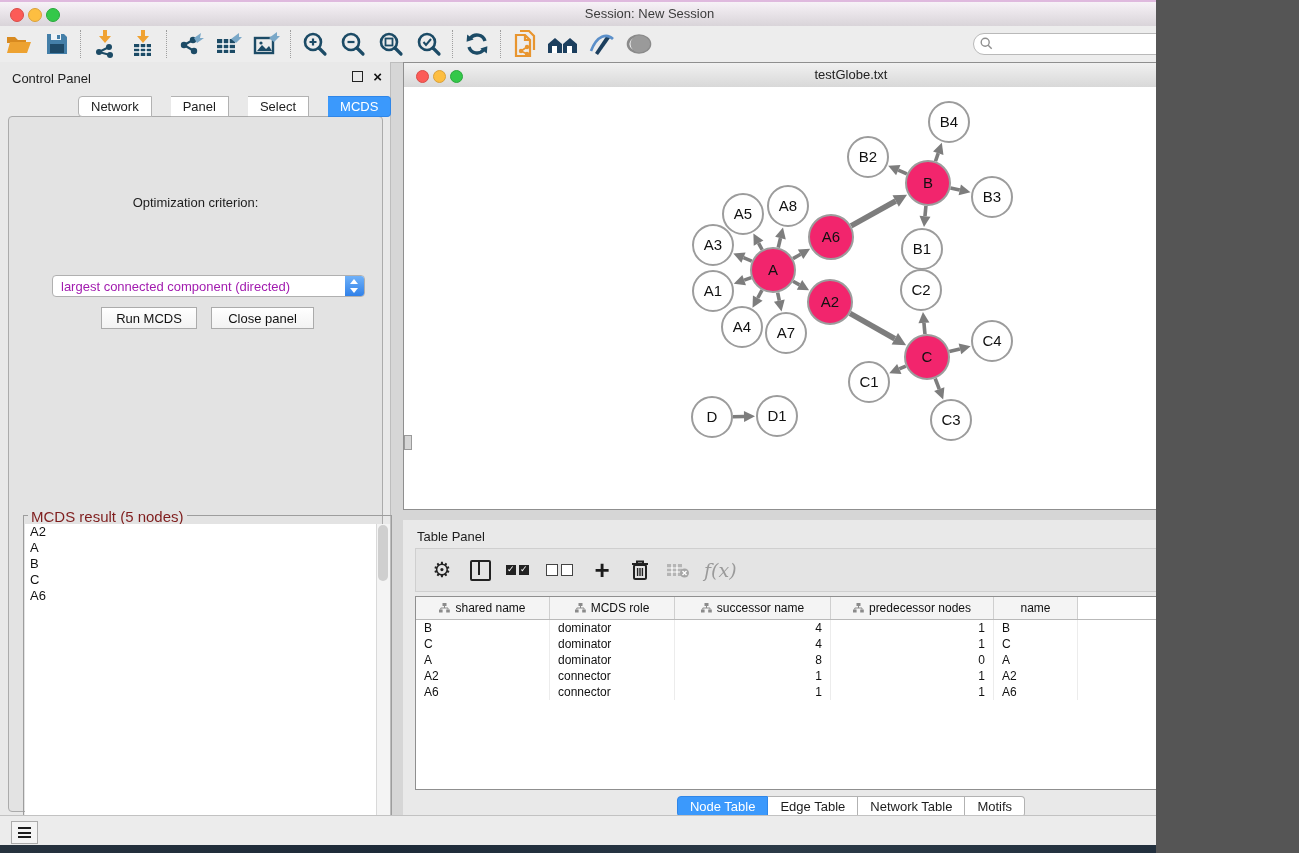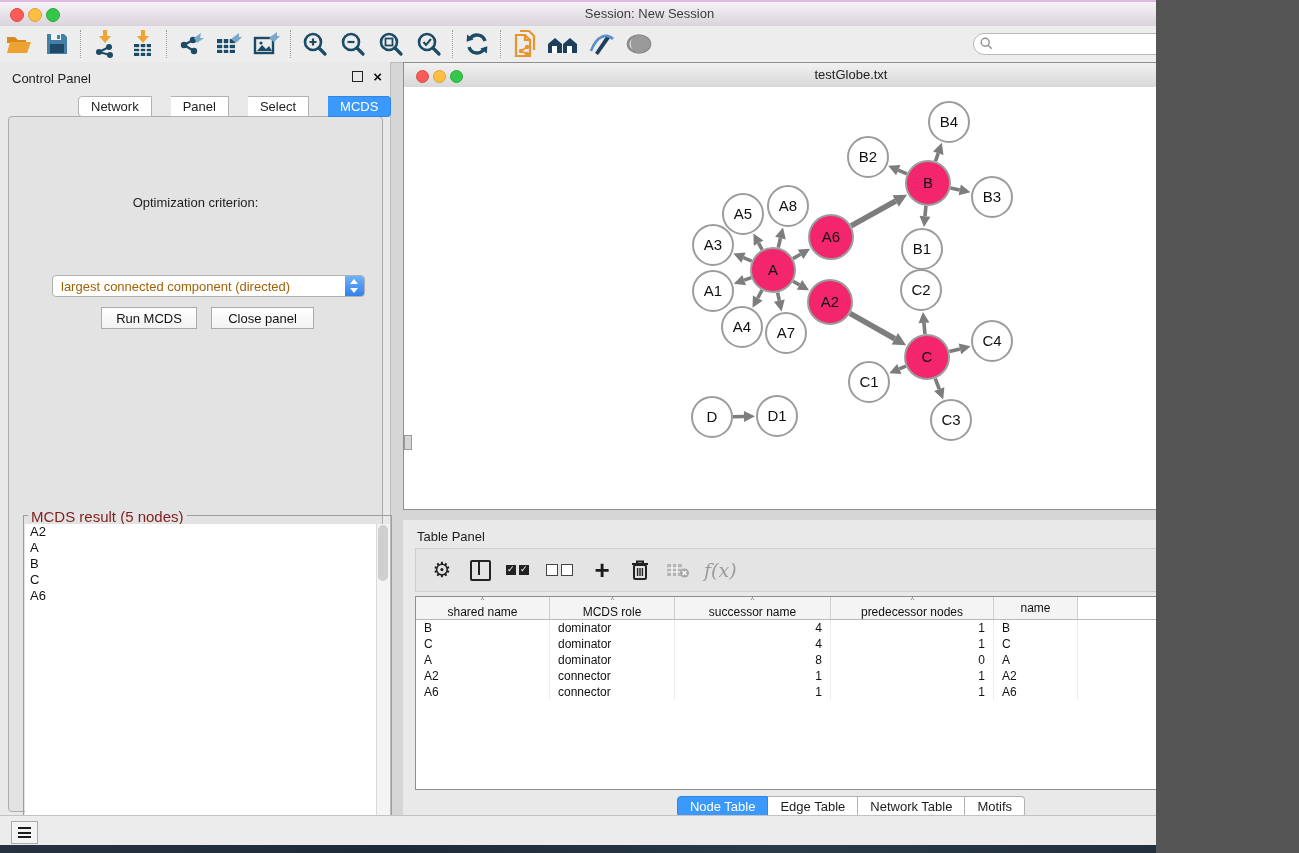--- a/index.html
+++ b/index.html
@@ -40,21 +40,21 @@
     background:#fff;border:1px solid #b2b2b2;border-left:none;}
   .tab:first-child{border-left:1px solid #b2b2b2;border-radius:4px 0 0 4px;}
   .tab:last-child{border-radius:0 4px 4px 0;}
   .tab.active{background:#3b99fc;border-color:#2f86e8;color:#fff;}
   #cp-box{position:absolute;left:8px;top:54px;width:373px;height:694px;
     background:#e3e3e3;border:1px solid #ababab;border-radius:4px;}
   #opt-label{position:absolute;left:0;width:100%;top:78px;text-align:center;
     font-size:13px;color:#1d1d1d;}
   #criterion{position:absolute;left:43px;top:158px;width:313px;height:22px;
     background:#fff;border:1px solid #b0b0b0;border-radius:4px;box-sizing:border-box;}
-  #criterion .val{position:absolute;left:8px;top:3px;font-size:13px;color:#a16207;}
+  #criterion .val{position:absolute;left:8px;top:3px;font-size:13px;color:#a21caf;}
   #criterion .stepper{position:absolute;right:0;top:0;width:19px;height:20px;
     background:linear-gradient(#6fb1f9,#3181e8);border-radius:0 3px 3px 0;}
   .stepper i{position:absolute;left:5px;width:0;height:0;border-left:4.5px solid transparent;
     border-right:4.5px solid transparent;}
   .stepper .up{top:3px;border-bottom:5px solid #fff;}
   .stepper .down{bottom:3px;border-top:5px solid #fff;}
   .pbtn{position:absolute;top:190px;height:22px;background:linear-gradient(#ffffff,#f2f2f2);
     border:1px solid #ababab;border-radius:0;font-size:13px;color:#111;
     display:flex;align-items:center;justify-content:center;box-sizing:border-box;}
   #run-btn{left:92px;width:96px;}
@@ -99,21 +99,21 @@
   .cb{width:10px;height:10px;display:inline-block;margin-right:3px;position:relative;}
   .cb.checked{background:#222;}
   .cb.checked:before{content:"✓";color:#fff;font-size:9px;position:absolute;left:1px;top:-1px;}
   .cb.empty{border:1.5px solid #444;background:#fff;}
   .plus-g{font-size:26px;font-weight:900;color:#1b1b1b;line-height:26px;}
   .fx{font-family:"DejaVu Serif",serif;font-style:italic;font-size:19px;color:#9a9a9a;}
   #node-table{position:absolute;left:12px;top:76px;width:872px;height:194px;background:#fff;
     border:1px solid #8f8f8f;box-sizing:border-box;}
   #nt-header{display:flex;height:22px;border-bottom:1px solid #b9b9b9;background:#f4f4f4;font-size:12px;color:#111;}
   .hcell{display:flex;align-items:center;justify-content:center;gap:5px;
-    border-right:1px solid #cfcfcf;box-sizing:border-box;height:22px;flex-direction:column;}
+    border-right:1px solid #cfcfcf;box-sizing:border-box;height:22px;}
   .hcell:last-child{}
   #nt-header .filler{flex:1;background:#fff;border-right:none;}
   .trow{display:flex;height:16px;font-size:12px;color:#111;}
   .tcell{box-sizing:border-box;padding:1px 8px 0 8px;border-right:1px solid #ececec;overflow:hidden;white-space:nowrap;}
   .tcell.num{text-align:right;}
   #nt-tabs{position:absolute;left:0;width:100%;top:276px;display:flex;justify-content:center;align-items:center;}
   
   #status-bar{left:0;top:815px;width:1299px;height:30px;background:#ececec;
     border-top:1px solid #c2c2c2;}
   #list-btn{position:absolute;left:11px;top:5px;width:25px;height:21px;background:#f4f4f4;

